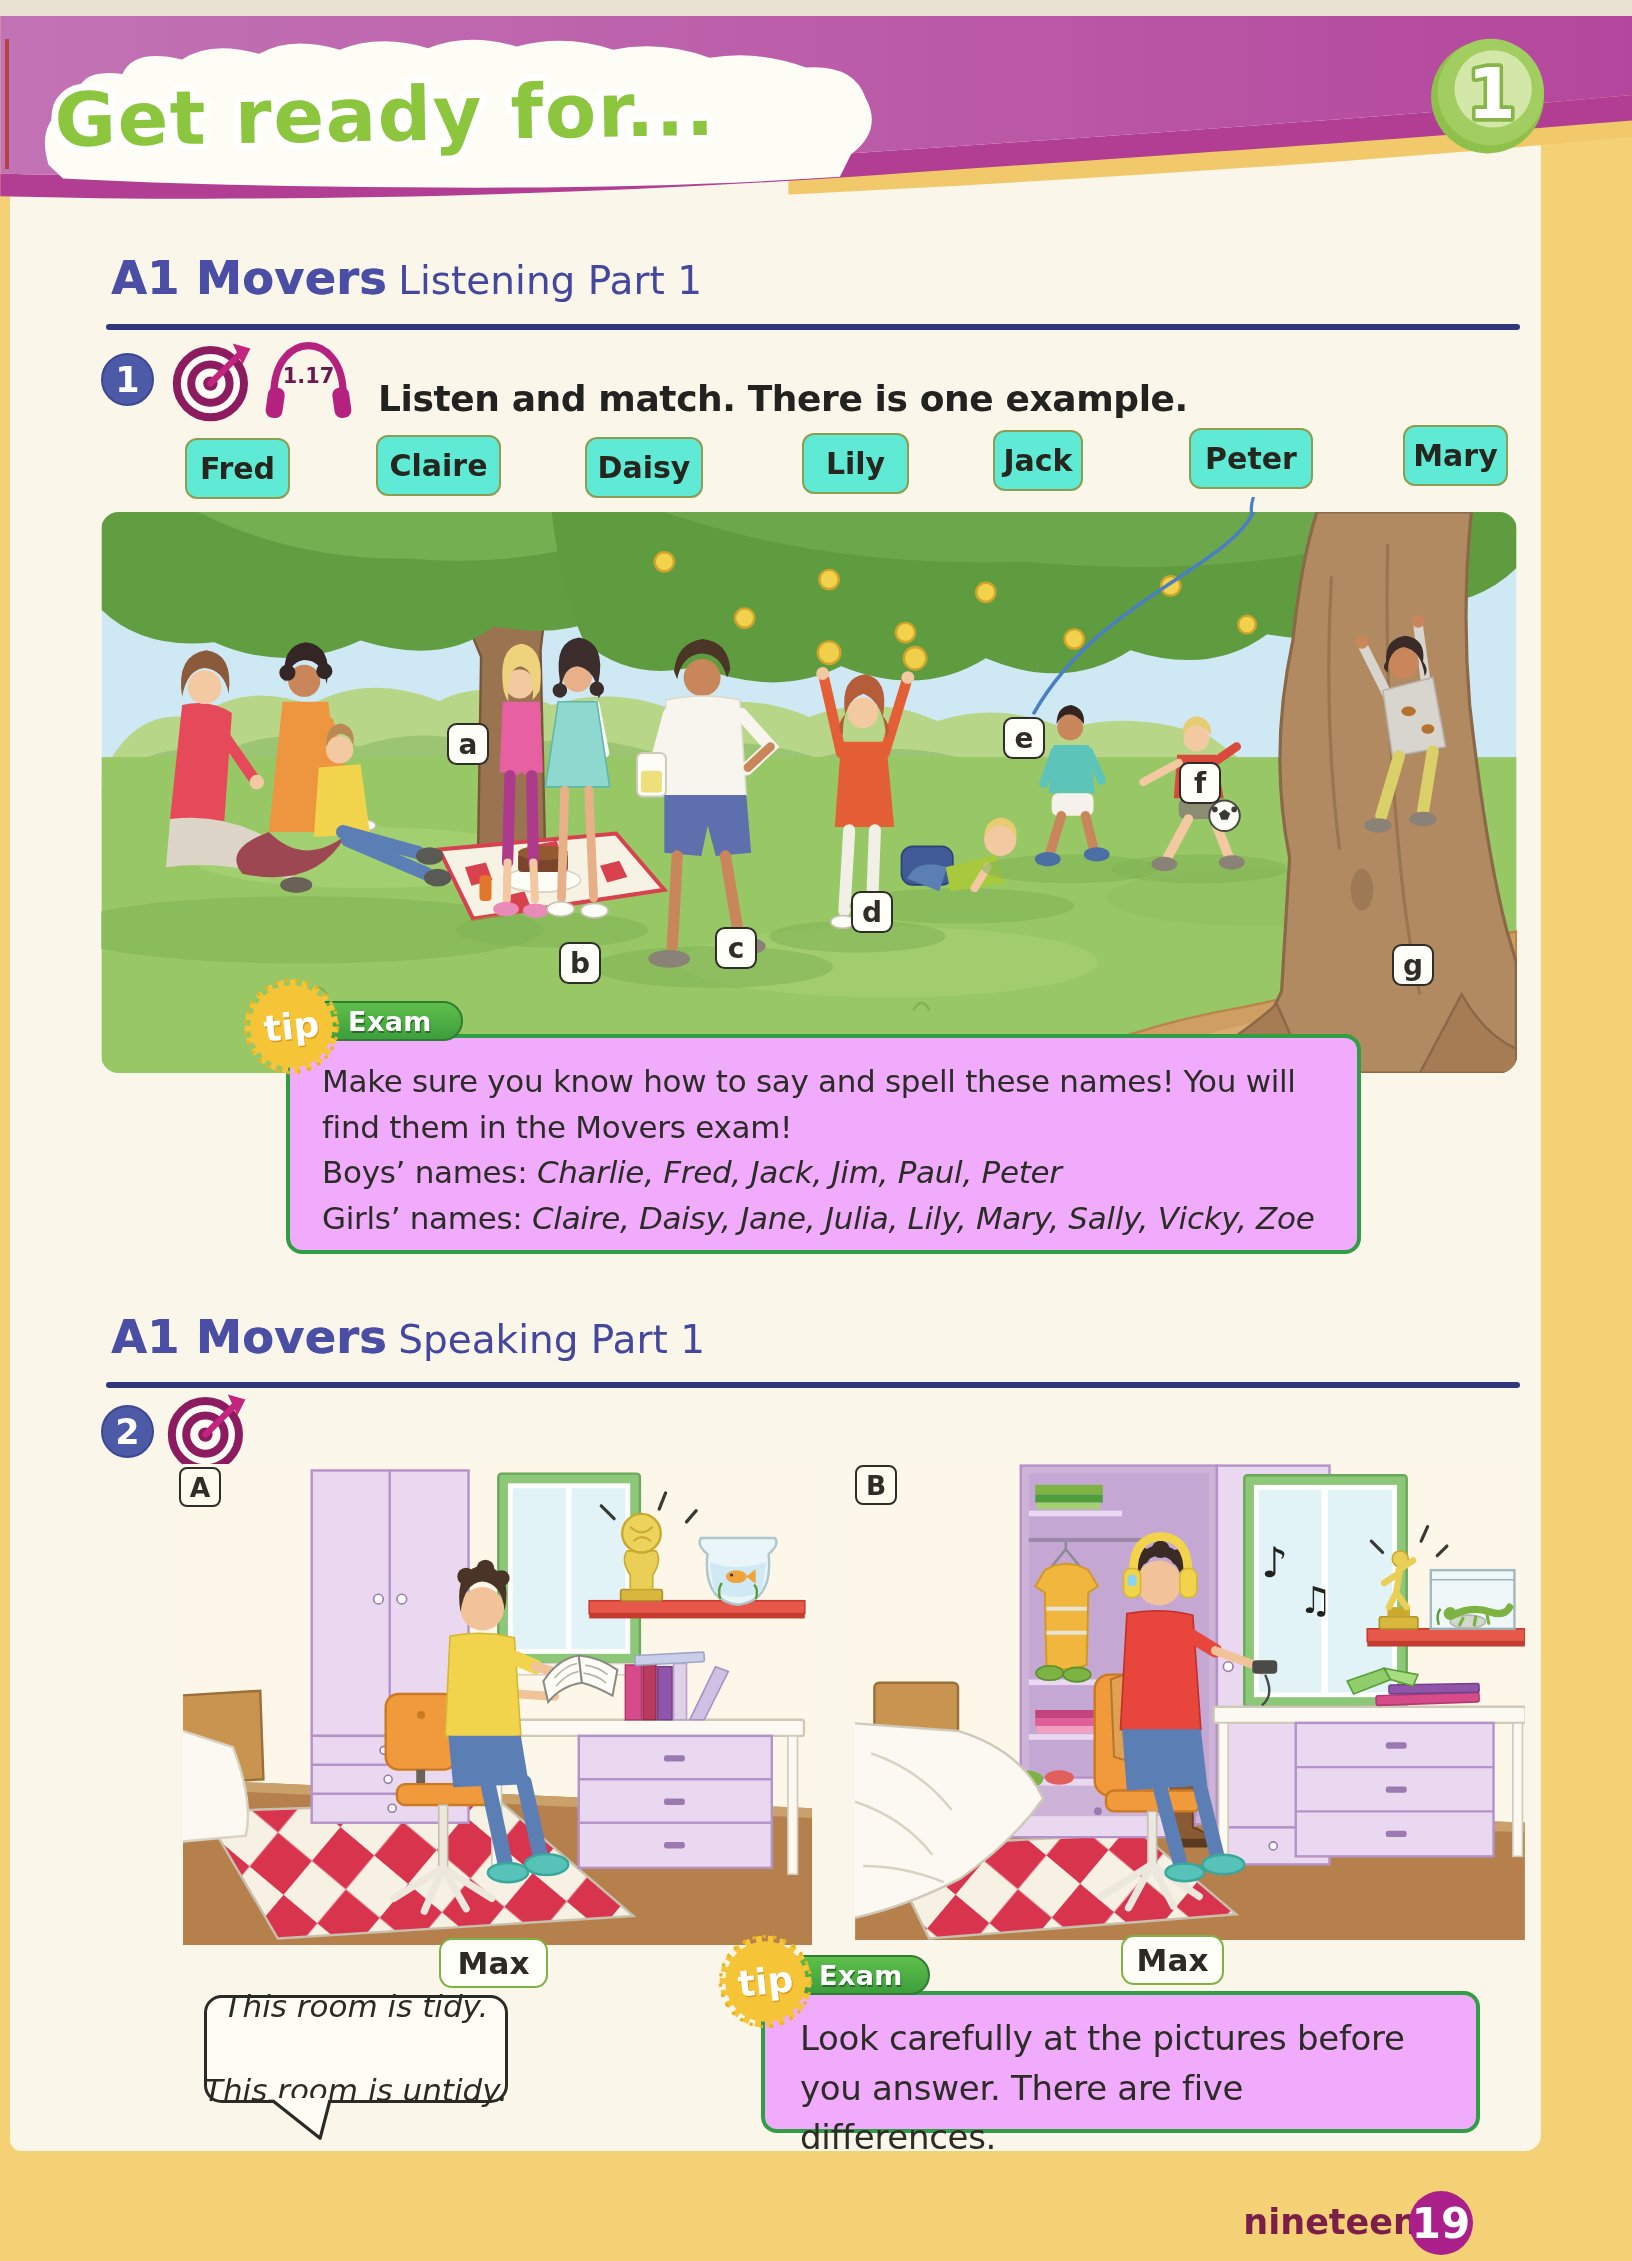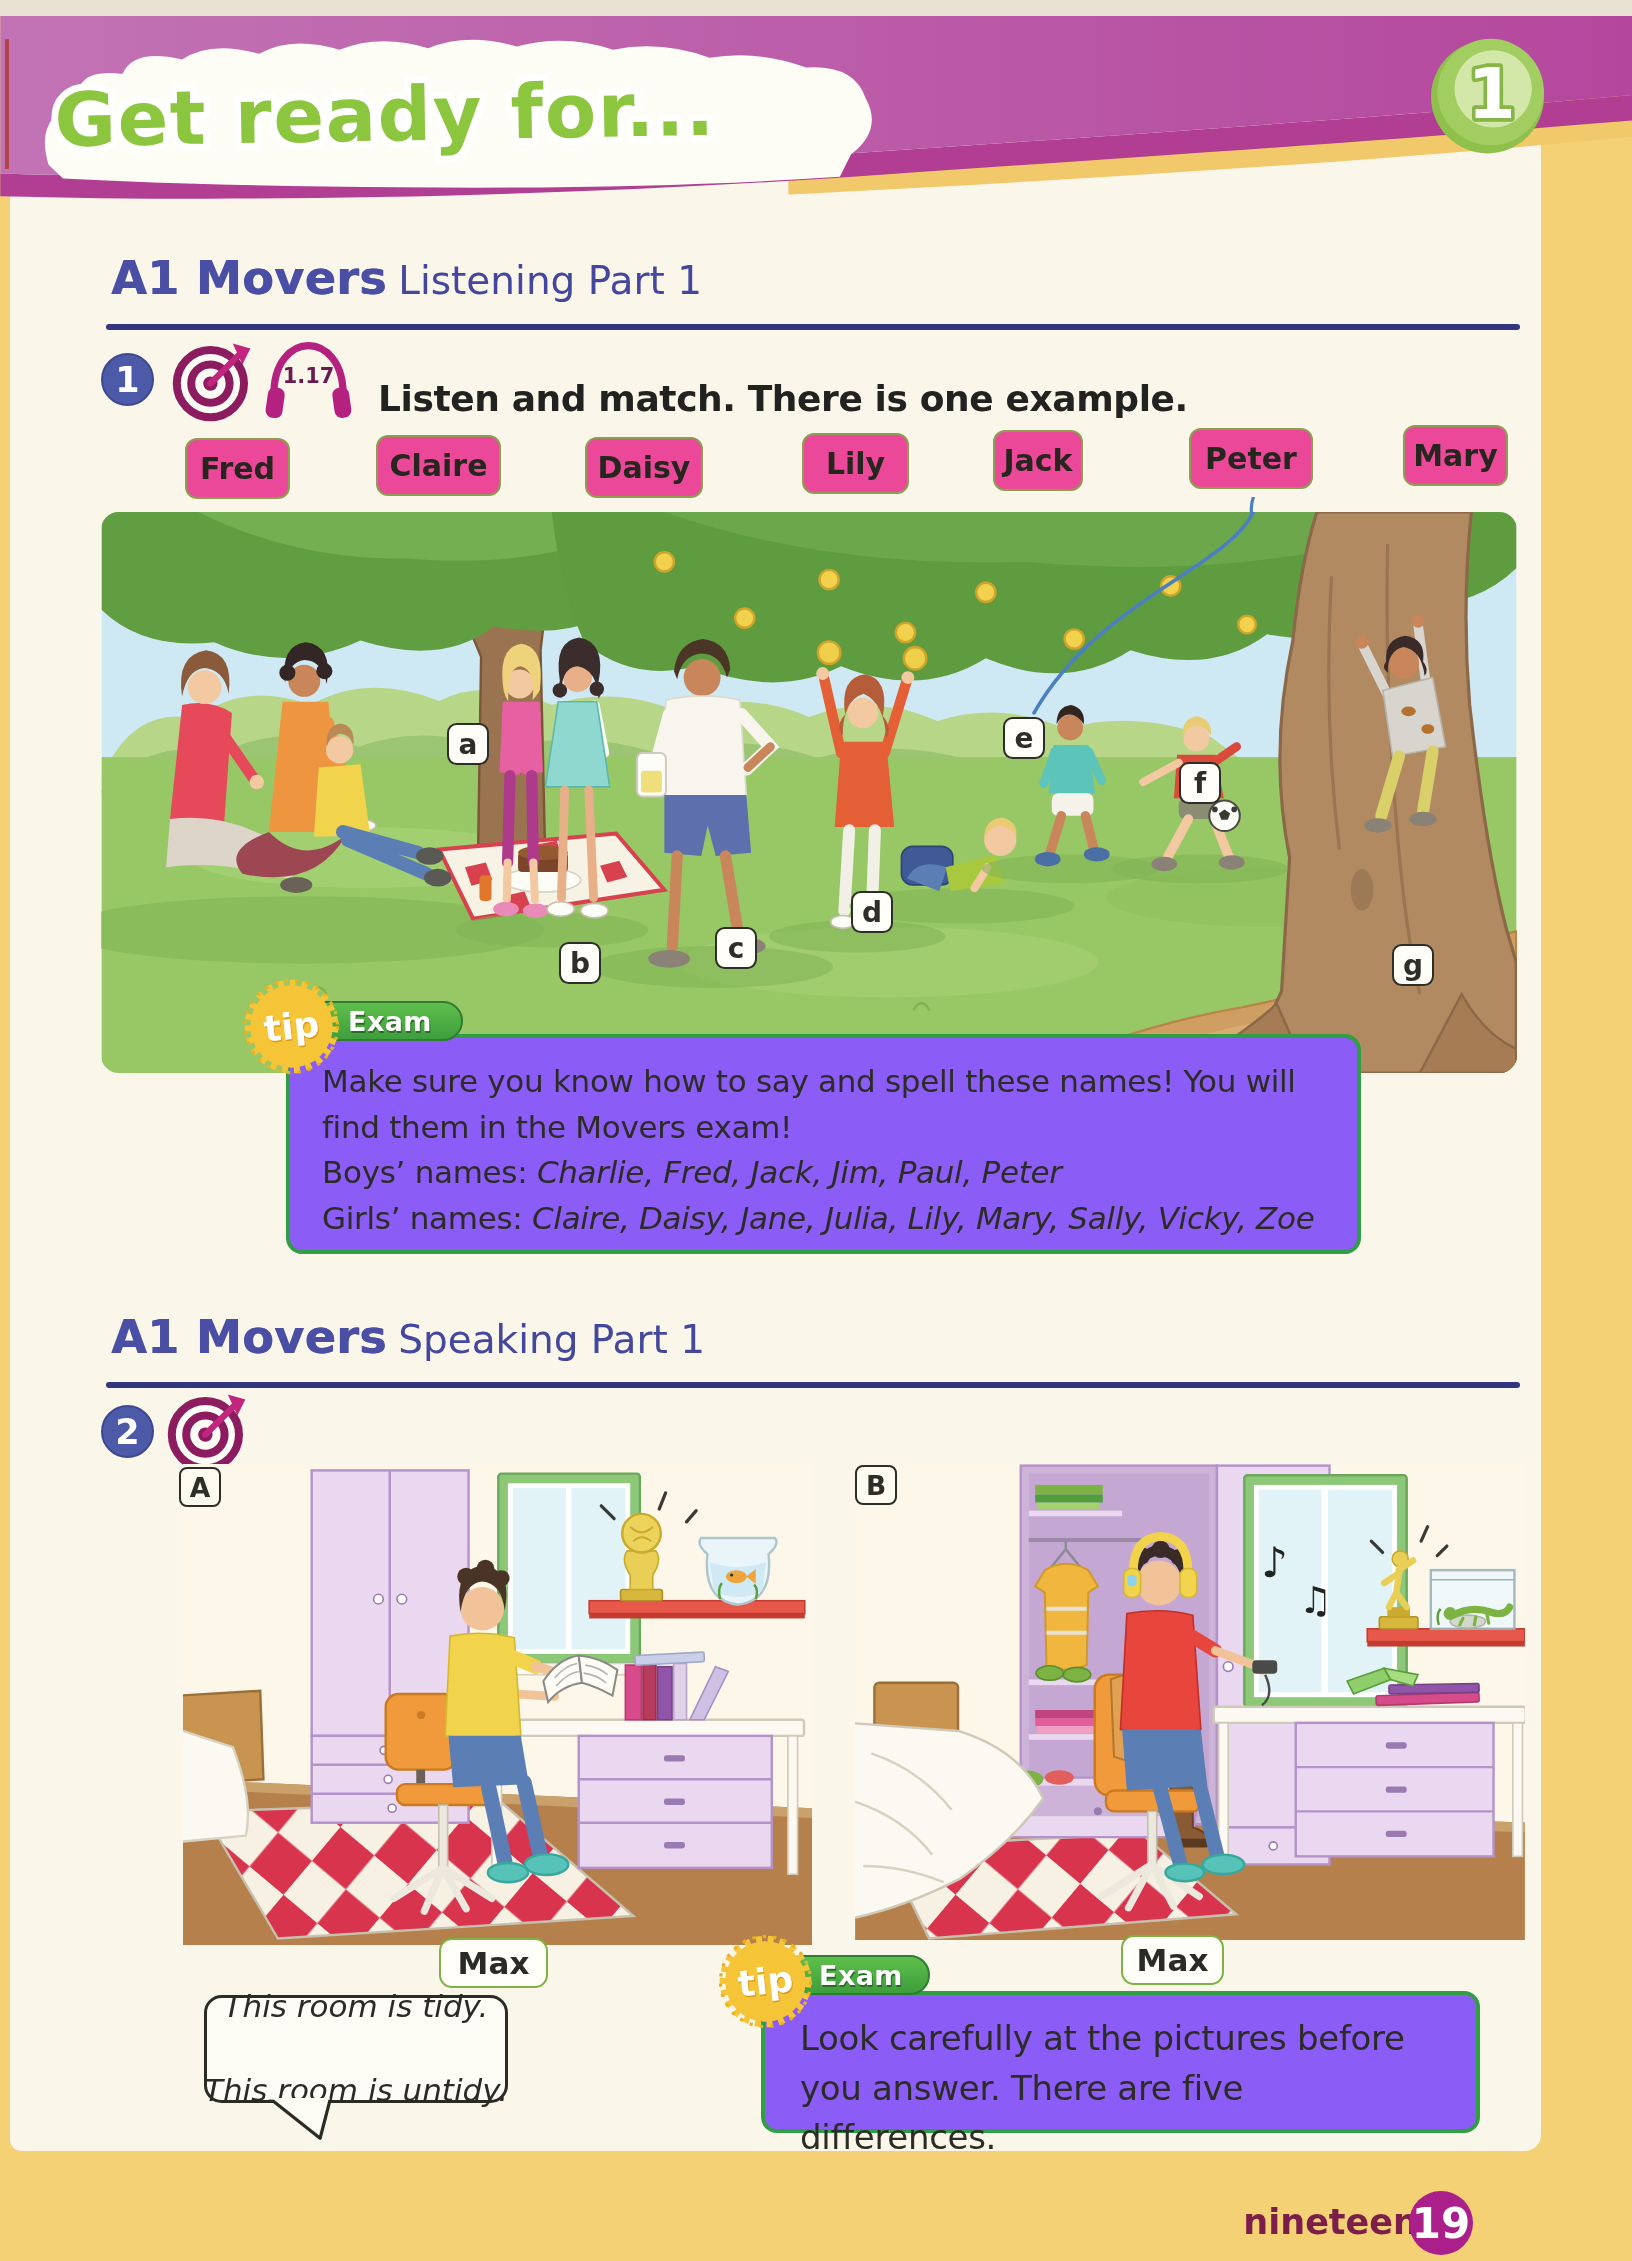--- a/index.html
+++ b/index.html
@@ -13,31 +13,31 @@
   
   .sec-head{position:absolute;left:111px;white-space:nowrap;}
   .h-bold{font-size:46px;font-weight:800;color:#4a4fa5;letter-spacing:0.4px;text-shadow:0.8px 0 0 #4a4fa5;}
   .h-rest{font-size:39px;font-weight:500;color:#43479e;margin-left:11.3px;}
   .rule{position:absolute;left:106px;width:1414px;height:6.4px;background:#31367e;border-radius:3.2px;}
   
   .ex-badge{position:absolute;width:53px;height:53px;border-radius:50%;background:#4d5aa7;border:2.4px solid #3c4890;
             display:flex;align-items:center;justify-content:center;color:#fff;font-size:35px;font-weight:800;box-sizing:border-box;}
   .instruction{position:absolute;font-size:36px;font-weight:700;color:#222220;white-space:nowrap;letter-spacing:-0.4px;}
   
-  .chip{position:absolute;height:61px;background:#ec4899;border:2.4px solid #8d9d52;border-radius:12px;box-sizing:border-box;
+  .chip{position:absolute;height:61px;background:#5eead4;border:2.4px solid #8d9d52;border-radius:12px;box-sizing:border-box;
         display:flex;align-items:center;justify-content:center;font-size:30px;font-weight:600;color:#26261f;}
   
   .scene{position:absolute;left:101px;top:496px;width:1416px;height:561px;border-radius:17.7px;overflow:hidden;}
   .scene svg{display:block;}
   .lbl{position:absolute;width:42px;height:42px;background:#fffef8;border:2.4px solid #2e2e28;border-radius:9.7px;box-sizing:border-box;
        display:flex;align-items:center;justify-content:center;font-size:28px;font-weight:700;color:#2e2e28;z-index:6;}
   .pic-lbl{position:absolute;width:42px;height:40px;background:#fdfaf0;border:2.4px solid #2e2e28;border-radius:8px;box-sizing:border-box;
        display:flex;align-items:center;justify-content:center;font-size:26.5px;font-weight:700;color:#2e2e28;z-index:6;}
   
-  .tip-box{position:absolute;background:#8b5cf6;border:4px solid #2f9e44;border-radius:16px;box-sizing:border-box;z-index:7;}
+  .tip-box{position:absolute;background:#f0abfc;border:4px solid #2f9e44;border-radius:16px;box-sizing:border-box;z-index:7;}
   .tip-box .txt{font-size:31px;line-height:1.47;color:#2c2c26;letter-spacing:-0.3px;}
   .tip-star{position:absolute;z-index:9;}
   .tip-star .t{position:absolute;left:0;top:0;width:100%;height:100%;display:flex;align-items:center;justify-content:center;
        color:#fff;font-size:36px;font-weight:800;transform:rotate(-6deg);text-shadow:0.8px 1.6px 0 #d89c1a;}
   .exam-pill{position:absolute;background:linear-gradient(#5fbf4b,#3d9e3d);border:2.4px solid #2e7d32;border-radius:9.7px 22.5px 22.5px 9.7px;
        box-sizing:border-box;display:flex;align-items:center;justify-content:center;color:#fff;font-size:27px;font-weight:800;
        text-shadow:0.8px 1.6px 0 #2a6b2a;letter-spacing:0.4px;z-index:8;}
   .names-italic{font-style:italic;}
   
   .pic{position:absolute;overflow:hidden;}

